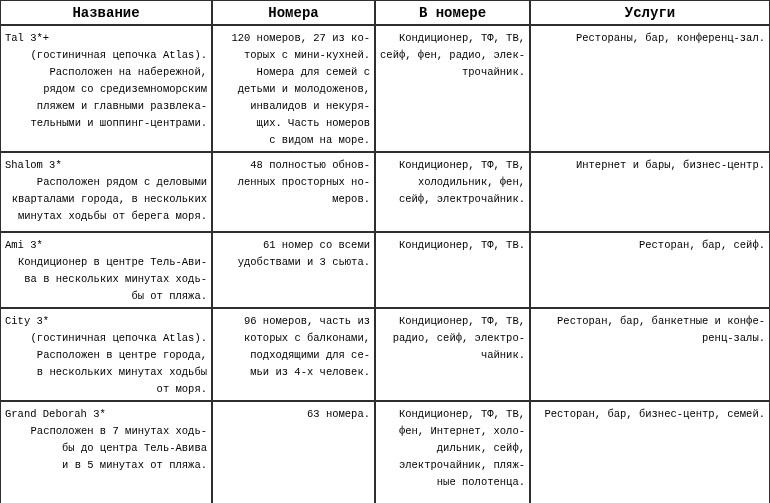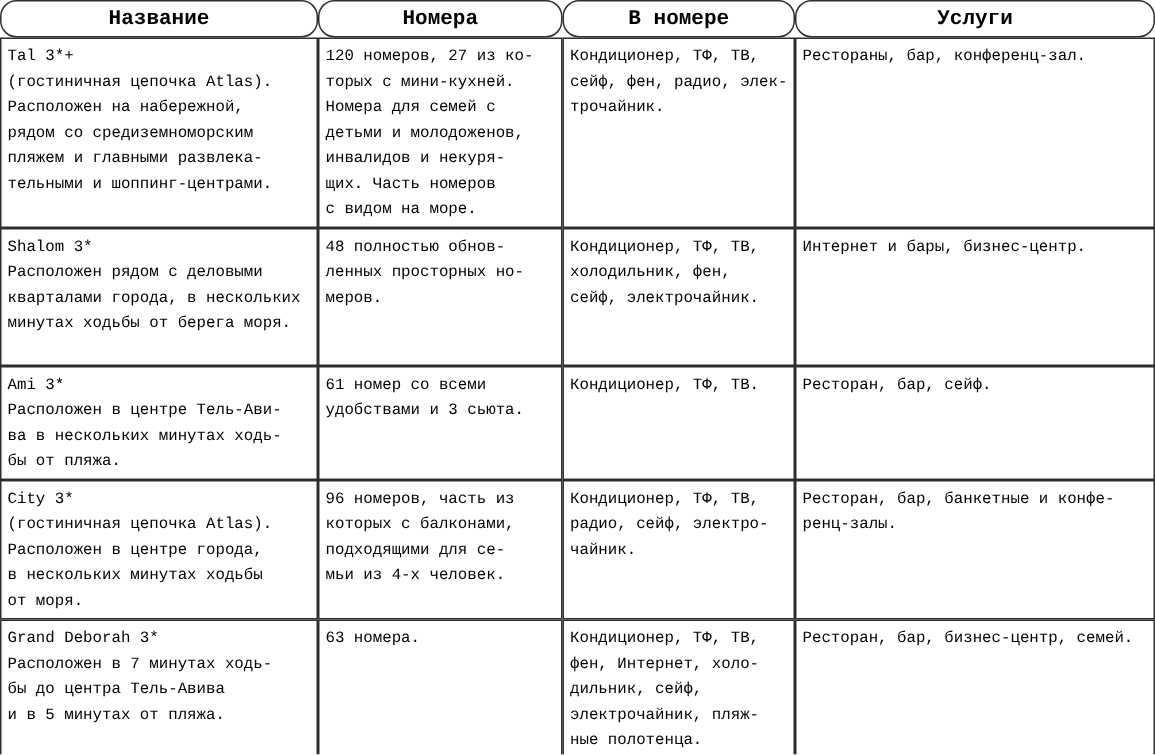--- a/index.html
+++ b/index.html
@@ -27,39 +27,39 @@
     padding: 0;
     overflow: hidden;
     box-sizing: border-box;
   }
   th {
     font-size: 14px;
     font-weight: bold;
     text-align: center;
     padding: 4px 2px 2px 2px;
     background: #ffffff;
-    border-radius: 11px;
   }
   td .cell-inner {
     padding: 4px 4px 2px 4px;
   }
   .hotel-name {
     font-size: 10.5px;
     line-height: 17px;
     font-weight: normal;
     white-space: pre-wrap;
   }
   .cell-text {
     font-size: 10.5px;
     line-height: 17px;
     white-space: pre-wrap;
+    text-align: right;
   }
   tr.rh { height: 25px; }
   tr.r0 { height: 118px; }
-  tr.r1 { height: 92px; }
+  tr.r1 { height: 80px; }
   tr.r2 { height: 66px; }
   tr.r3 { height: 93px; margin-top: 40px; }
   tr.r4 { height: 109px; }
 </style>
 </head>
 <body>
 
 <div class="page">
   <table class="hotels">
     <colgroup>
@@ -139,21 +139,21 @@
         <div class="cell-inner">
               <div class="cell-text">Интернет и бары, бизнес-центр.</div>
             </div>
       </td>
     </tr>
 
     <tr class="r2">
       <td>
         <div class="cell-inner">
           <div class="hotel-name">Ami 3*</div>
-          <div class="cell-text">Расположен в центре Тель-Ави-
+          <div class="cell-text">Кондиционер в центре Тель-Ави-
 ва в нескольких минутах ходь-
 бы от пляжа.</div>
         </div>
       </td>
       <td>
         <div class="cell-inner">
               <div class="cell-text">61 номер со всеми
 удобствами и 3 сьюта.</div>
             </div>
       </td>

